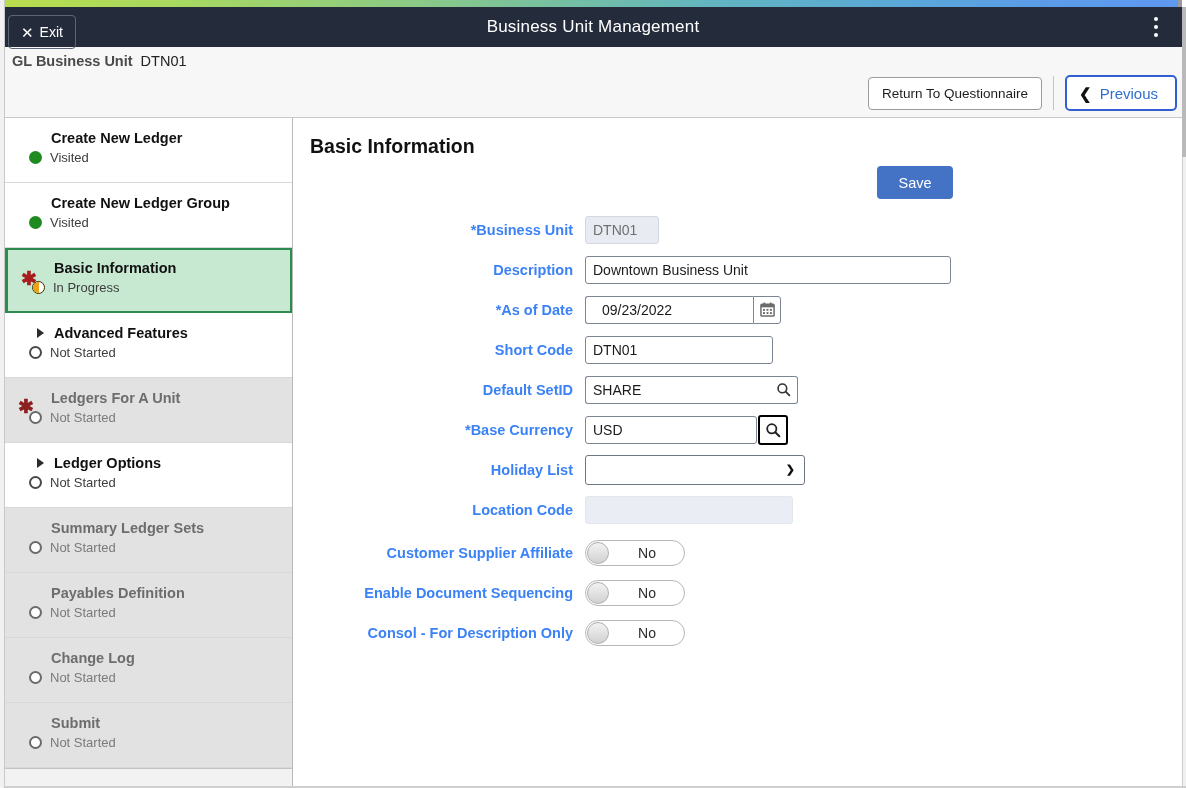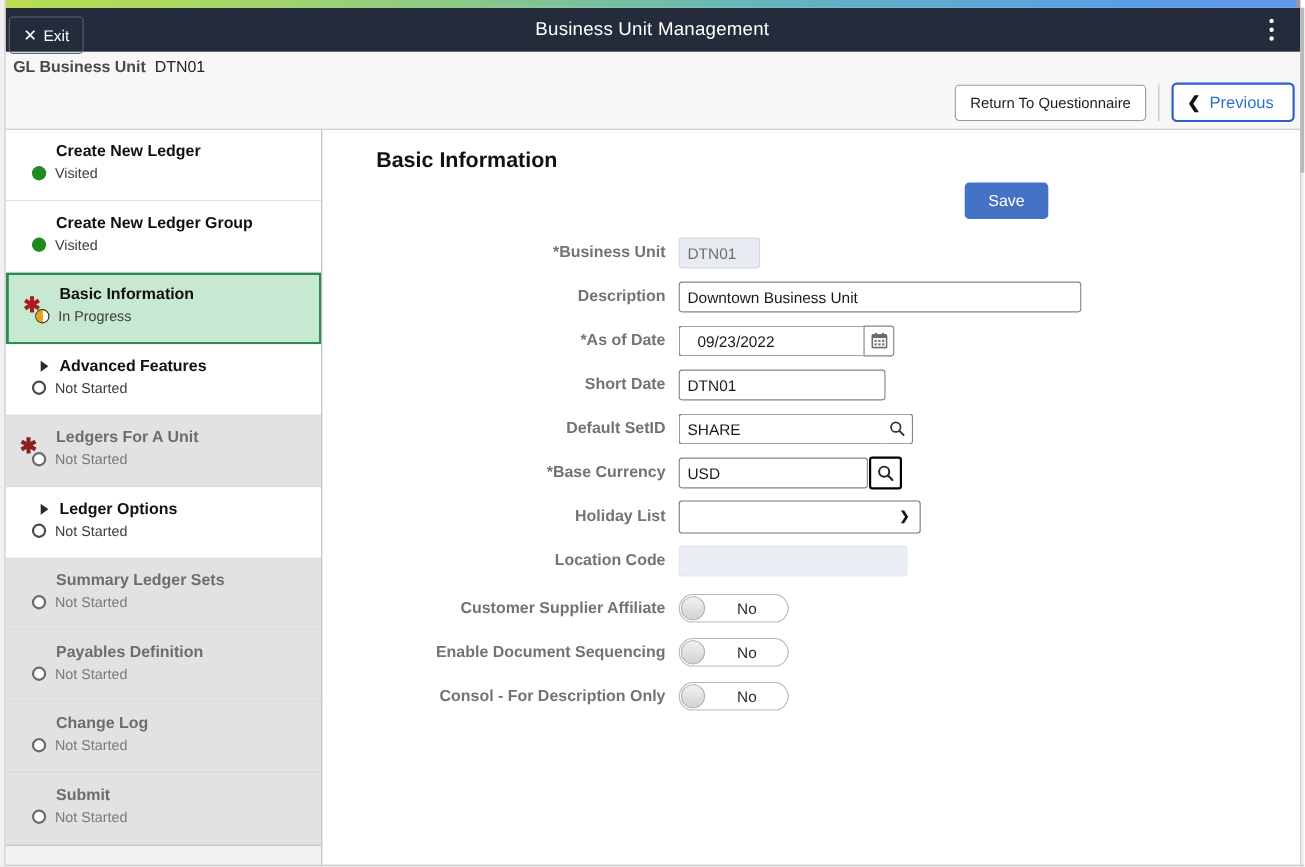--- a/index.html
+++ b/index.html
@@ -152,21 +152,20 @@
     color: #111; font-size: 15px; font-weight: bold;
     line-height: 1;
   }
 
   
   .body-wrap {
     position: absolute; left: 5px; top: 118px;
     width: 994px; height: 670px;
     display: flex;
     z-index: 10;
-    gap: 32px;
   }
 
   
   .sidebar {
     width: 288px;
     height: 670px;
     background: #ffffff;
     border-right: 1px solid #b9b9b9;
     overflow: hidden;
     position: relative;
@@ -301,21 +300,21 @@
     align-items: center;
     margin-bottom: 9px;
     height: 31px;
   }
   .flabel {
     width: 292px;
     text-align: right;
     padding-right: 12px;
     font-size: 14.5px;
     font-weight: bold;
-    color: #737373;
+    color: #3b82f6;
     white-space: nowrap;
     flex: 0 0 auto;
   }
   .fctl { display: flex; align-items: center; flex: 1 1 auto; }
 
   .inp {
     height: 28px;
     border: 1px solid #7c8594;
     border-radius: 3px;
     background: #ffffff;
@@ -634,21 +633,21 @@
                   <rect x="3.2" y="10.8" width="2.1" height="2" fill="#6c6c6c"></rect>
                   <rect x="6.9" y="10.8" width="2.1" height="2" fill="#6c6c6c"></rect>
                   <rect x="10.6" y="10.8" width="2.1" height="2" fill="#6c6c6c"></rect>
                 </svg>
               </button>
             </div>
           </div>
         </div>
 
         <div class="frow">
-          <div class="flabel">Short Date</div>
+          <div class="flabel">Short Code</div>
           <div class="fctl">
             <input class="inp w-short" type="text" value="DTN01" style="">
           </div>
         </div>
 
         <div class="frow">
           <div class="flabel">Default SetID</div>
           <div class="fctl">
             <input class="inp w-setid" type="text" value="SHARE" style="">
             <button class="lookup-inline">

